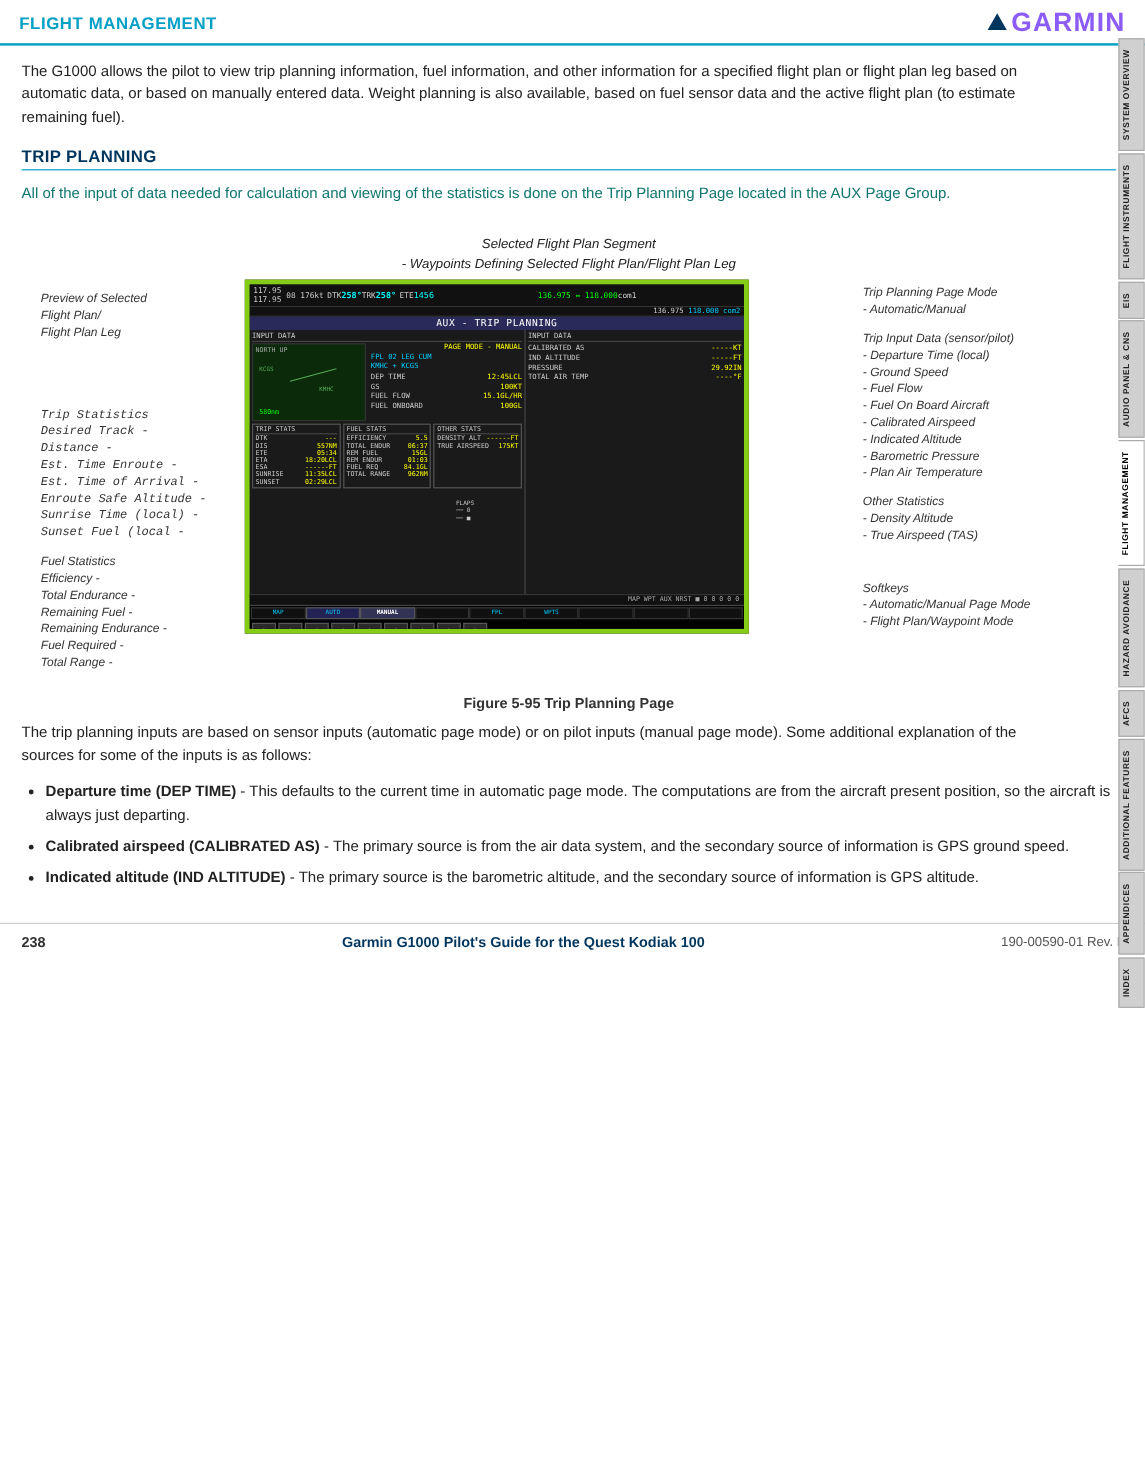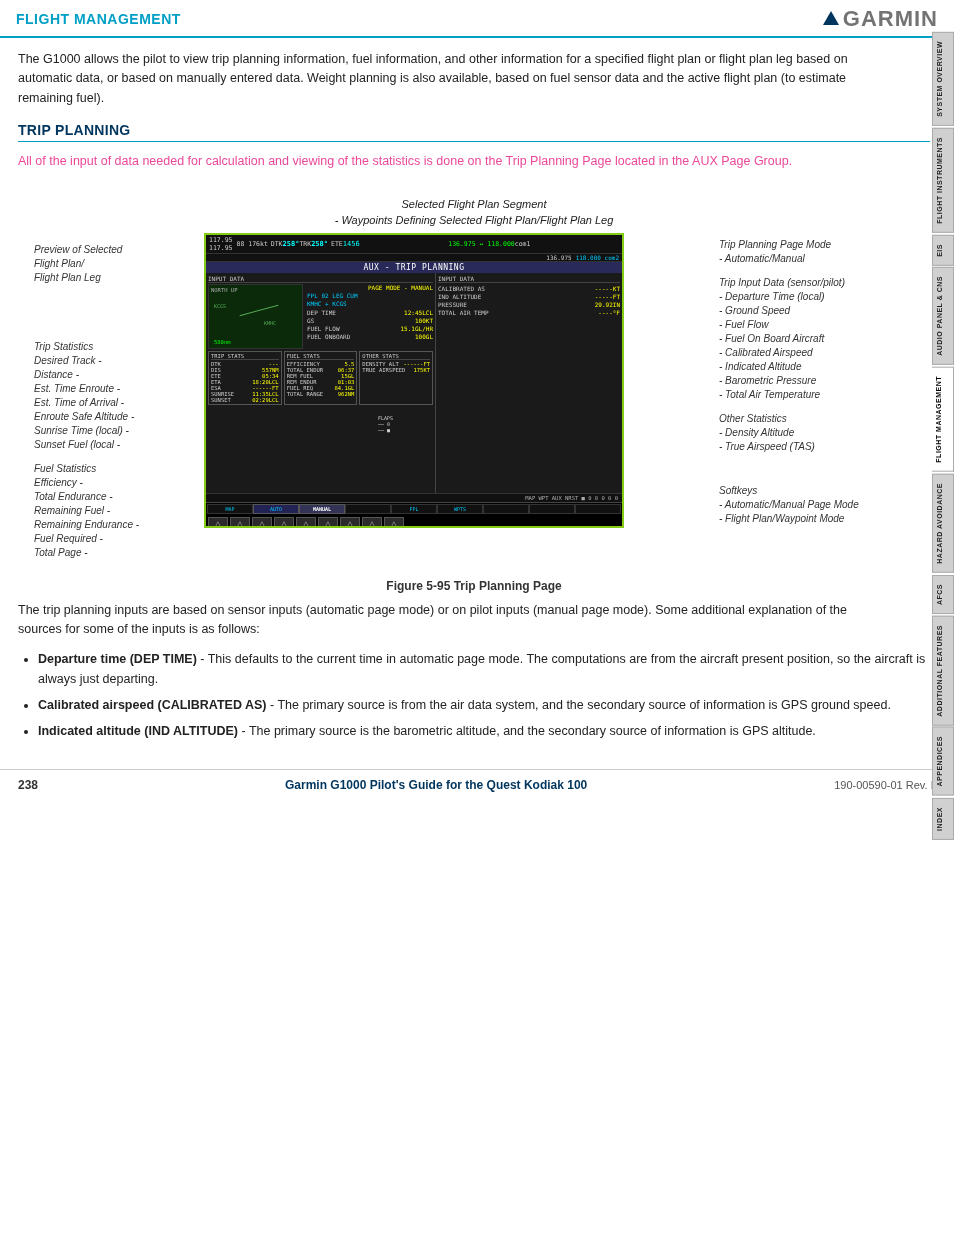--- a/index.html
+++ b/index.html
@@ -26,21 +26,21 @@
       font-weight: bold;
       color: #00a0c6;
       letter-spacing: 0.5px;
       text-transform: uppercase;
     }
     .garmin-logo {
       display: flex;
       align-items: center;
       font-size: 22px;
       font-weight: bold;
-      color: #737373;
+      color: #8b5cf6;
       letter-spacing: 1px;
       font-family: Arial, sans-serif;
     }
     .garmin-logo .triangle {
       width: 0;
       height: 0;
       border-left: 8px solid transparent;
       border-right: 8px solid transparent;
       border-bottom: 14px solid #00355e;
       margin-right: 4px;
@@ -107,21 +107,21 @@
       text-transform: uppercase;
       border-bottom: 1px solid #00a0c6;
       margin-bottom: 10px;
       padding-bottom: 3px;
       letter-spacing: 0.3px;
     }
 
     .sub-text {
       font-size: 12.5px;
       line-height: 1.55;
-      color: #ec4899;
+      color: #0f766e;
       margin-bottom: 24px;
       max-width: 860px;
     }
 
     
     .figure-container {
       position: relative;
       margin: 8px auto 6px auto;
       width: 880px;
     }
@@ -132,21 +132,21 @@
       font-size: 11px;
       font-style: italic;
       color: #222;
       line-height: 1.5;
       margin-bottom: 4px;
     }
 
     
     .g1000-screen {
       background: #1a1a1a;
-      border: 2px solid #84cc16;
+      border: 4px solid #84cc16;
       width: 420px;
       height: 295px;
       position: relative;
       overflow: hidden;
       margin: 0 auto;
     }
 
     .screen-title-bar {
       background: #2a2a5a;
       color: #fff;
@@ -268,38 +268,38 @@
       </div>
 
       <div style="position:relative; height: 340px;">
 
         <div style="position:absolute; left:0; top:10px; width:170px; font-size:10px; font-style:italic; color:#333; line-height:1.4;">
           <div style="margin-bottom:55px;">
             <div>Preview of Selected</div>
             <div>Flight Plan/</div>
             <div>Flight Plan Leg</div>
           </div>
-          <div style="margin-bottom:8px;">
+          <div style="margin-bottom:8px;font-family:Liberation Mono, monospace;">
             <div><em>Trip Statistics</em></div>
             <div>Desired Track -</div>
             <div>Distance -</div>
             <div>Est. Time Enroute -</div>
             <div>Est. Time of Arrival -</div>
             <div>Enroute Safe Altitude -</div>
             <div>Sunrise Time (local) -</div>
             <div>Sunset Fuel (local -</div>
           </div>
           <div style="margin-top:10px;">
             <div><em>Fuel Statistics</em></div>
             <div>Efficiency -</div>
             <div>Total Endurance -</div>
             <div>Remaining Fuel -</div>
             <div>Remaining Endurance -</div>
             <div>Fuel Required -</div>
-            <div>Total Page -</div>
+            <div>Total Range -</div>
           </div>
         </div>
 
         <div style="position:absolute; left:170px; top:0; width:420px;">
           <div class="g1000-screen">
 
             <div style="display:flex; align-items:center; background:#111; color:#0f0; font-size:7px; font-family:monospace; padding:1px 3px; border-bottom:1px solid #333;">
               <span style="color:#ccc; white-space:pre; font-size:6.5px;">117.95
 117.95</span>
               <span style="margin-left:4px; color:#ccc; font-size:6.5px;">08  176kt</span>
@@ -497,21 +497,21 @@
           </div>
           <div style="margin-bottom:10px;">
             <div style="font-style:italic;"><em>Trip Input Data (sensor/pilot)</em></div>
             <div>- Departure Time (local)</div>
             <div>- Ground Speed</div>
             <div>- Fuel Flow</div>
             <div>- Fuel On Board Aircraft</div>
             <div>- Calibrated Airspeed</div>
             <div>- Indicated Altitude</div>
             <div>- Barometric Pressure</div>
-            <div>- Total Air Temperature</div>
+            <div>- Plan Air Temperature</div>
           </div>
           <div style="margin-bottom:8px;">
             <div style="font-style:italic;"><em>Other Statistics</em></div>
             <div>- Density Altitude</div>
             <div>- True Airspeed (TAS)</div>
           </div>
           <div style="margin-top:30px;">
             <div style="font-style:italic;"><em>Softkeys</em></div>
             <div>- Automatic/Manual Page Mode</div>
             <div>- Flight Plan/Waypoint Mode</div>

